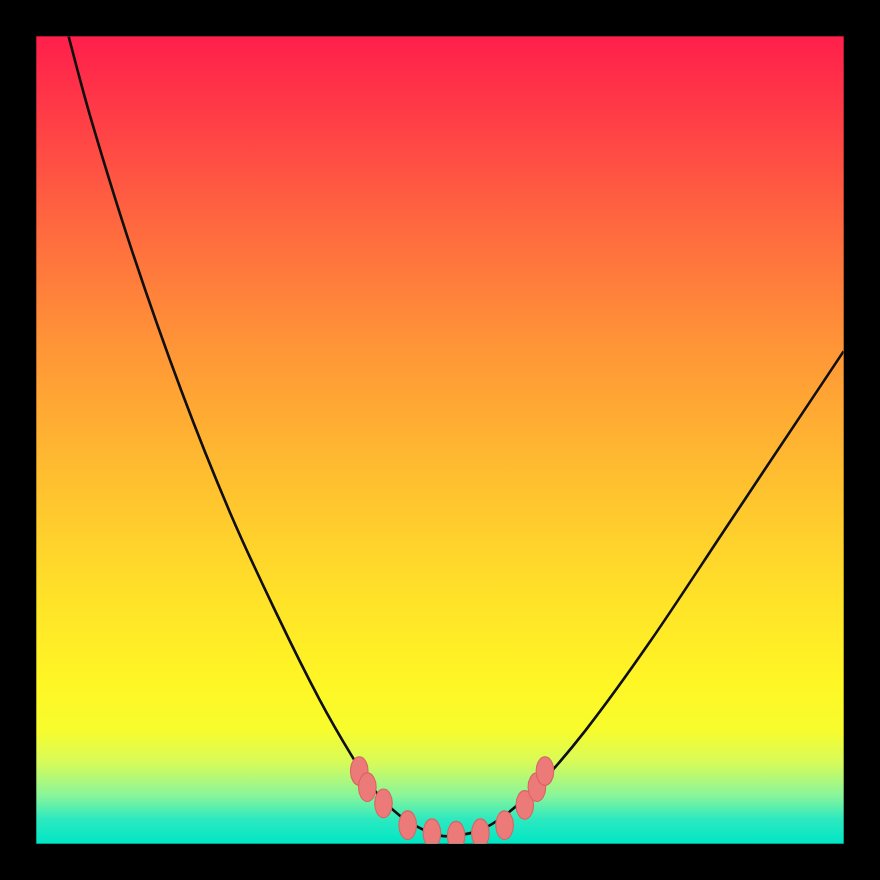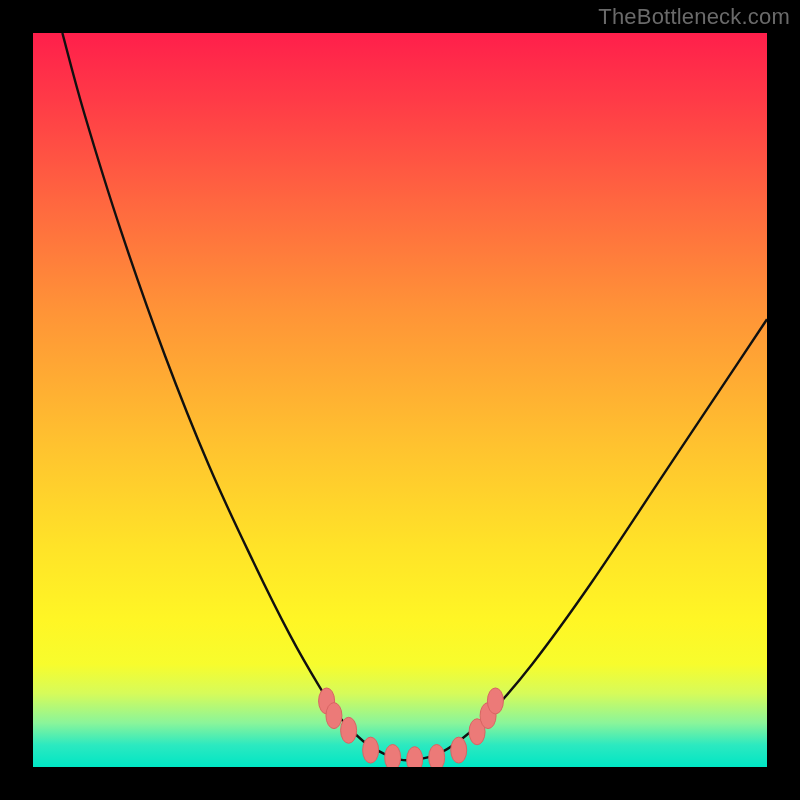--- a/index.html
+++ b/index.html
@@ -72,14 +72,13 @@
           <ellipse cx="359.66" cy="724.46" rx="8" ry="13" fill="#ec7a78" stroke="#d86463" stroke-width="1"></ellipse>
           <ellipse cx="381.68" cy="726.66" rx="8" ry="13" fill="#ec7a78" stroke="#d86463" stroke-width="1"></ellipse>
           <ellipse cx="403.70" cy="724.46" rx="8" ry="13" fill="#ec7a78" stroke="#d86463" stroke-width="1"></ellipse>
           <ellipse cx="425.72" cy="717.12" rx="8" ry="13" fill="#ec7a78" stroke="#d86463" stroke-width="1"></ellipse>
           <ellipse cx="444.07" cy="698.77" rx="8" ry="13" fill="#ec7a78" stroke="#d86463" stroke-width="1"></ellipse>
           <ellipse cx="455.08" cy="682.62" rx="8" ry="13" fill="#ec7a78" stroke="#d86463" stroke-width="1"></ellipse>
           <ellipse cx="462.42" cy="667.94" rx="8" ry="13" fill="#ec7a78" stroke="#d86463" stroke-width="1"></ellipse>
         </g>
     </svg>
   </div>
-  <div class="watermark">TheBottleneck.com</div>
 </div>
 
 </body></html>

